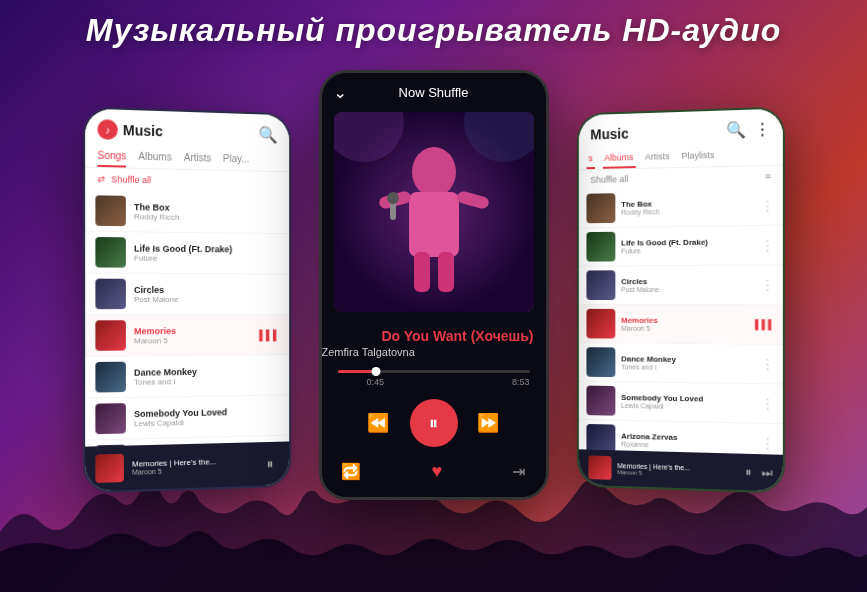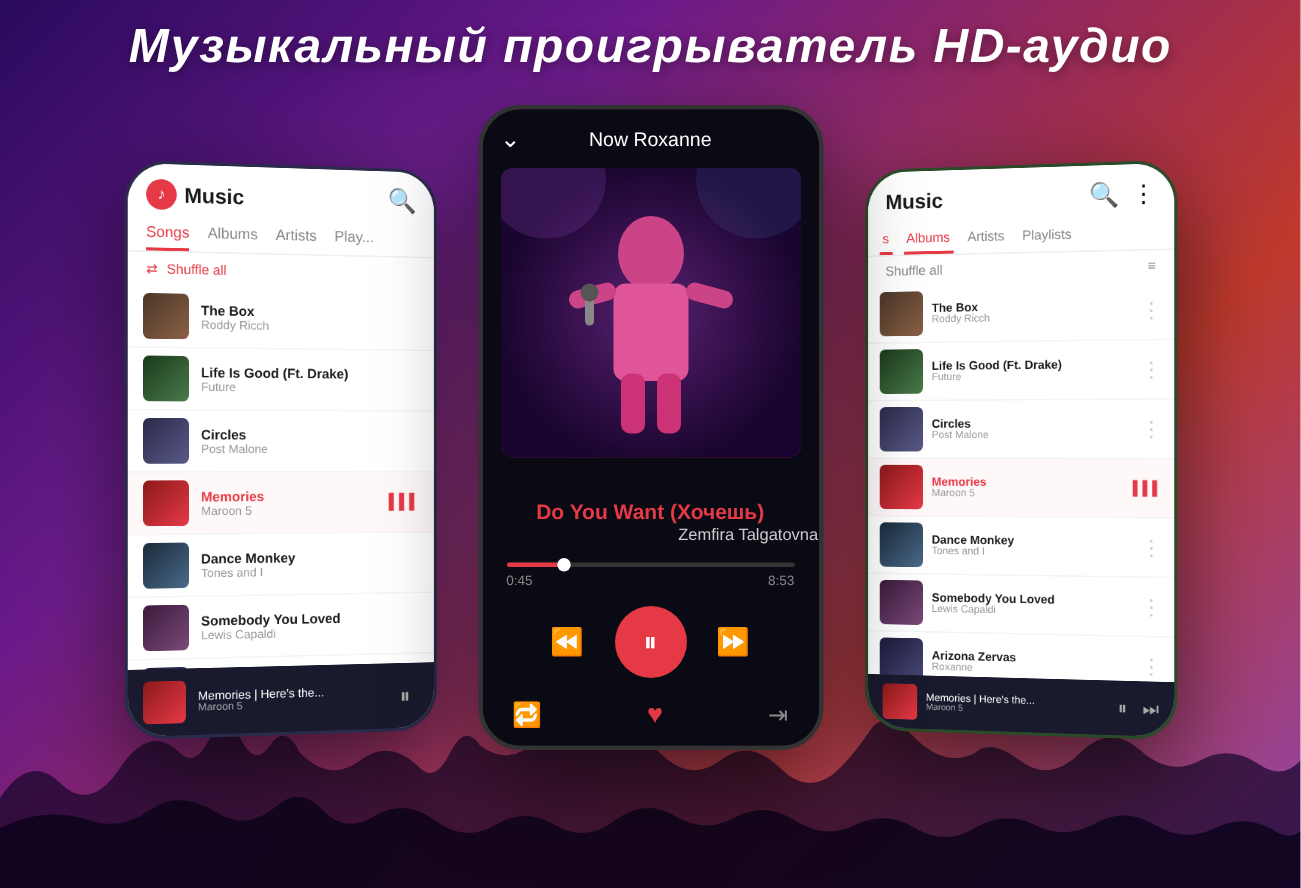--- a/index.html
+++ b/index.html
@@ -311,29 +311,29 @@
       border-radius: 8px;
       overflow: hidden;
       background: linear-gradient(135deg, #2c1654, #8b2252);
       display: flex;
       align-items: center;
       justify-content: center;
       position: relative;
     }
 
     .np-song-title {
-      text-align: center;
+      text-align: right;
       font-size: 14px;
       font-weight: 700;
       color: #e63946;
-      padding: 28px 12px 2px;
+      padding: 16px 12px 2px;
     }
 
     .np-song-artist {
-      text-align: right;
+      text-align: left;
       font-size: 11px;
       color: #ccc;
       padding-bottom: 8px;
     }
 
     .np-progress {
       padding: 4px 16px;
     }
 
     .np-progress-bar {
@@ -360,20 +360,21 @@
       background: white;
       border-radius: 50%;
       transform: translateX(-50%);
     }
 
     .np-time {
       display: flex;
       justify-content: space-between;
       font-size: 9px;
       color: #888;
+      margin-left: 29px;
     }
 
     .np-controls {
       display: flex;
       align-items: center;
       justify-content: center;
       gap: 20px;
       padding: 8px 0;
     }
 
@@ -631,21 +632,21 @@
       </div>
     </div>
   </div>
 
   <div class="phone phone-center">
     <div class="phone-screen">
       <div class="now-playing-app">
 
         <div class="np-header">
           <span class="np-chevron">⌄</span>
-          <span class="np-title">Now Roxanne</span>
+          <span class="np-title">Now Shuffle</span>
         </div>
 
         <div class="np-album-art">
           <svg viewBox="0 0 200 200" width="200" height="200">
             <defs>
               <radialGradient id="bg-grad" cx="50%" cy="50%">
                 <stop offset="0%" stop-color="#5a2070"></stop>
                 <stop offset="100%" stop-color="#1a0530"></stop>
               </radialGradient>
             </defs>

